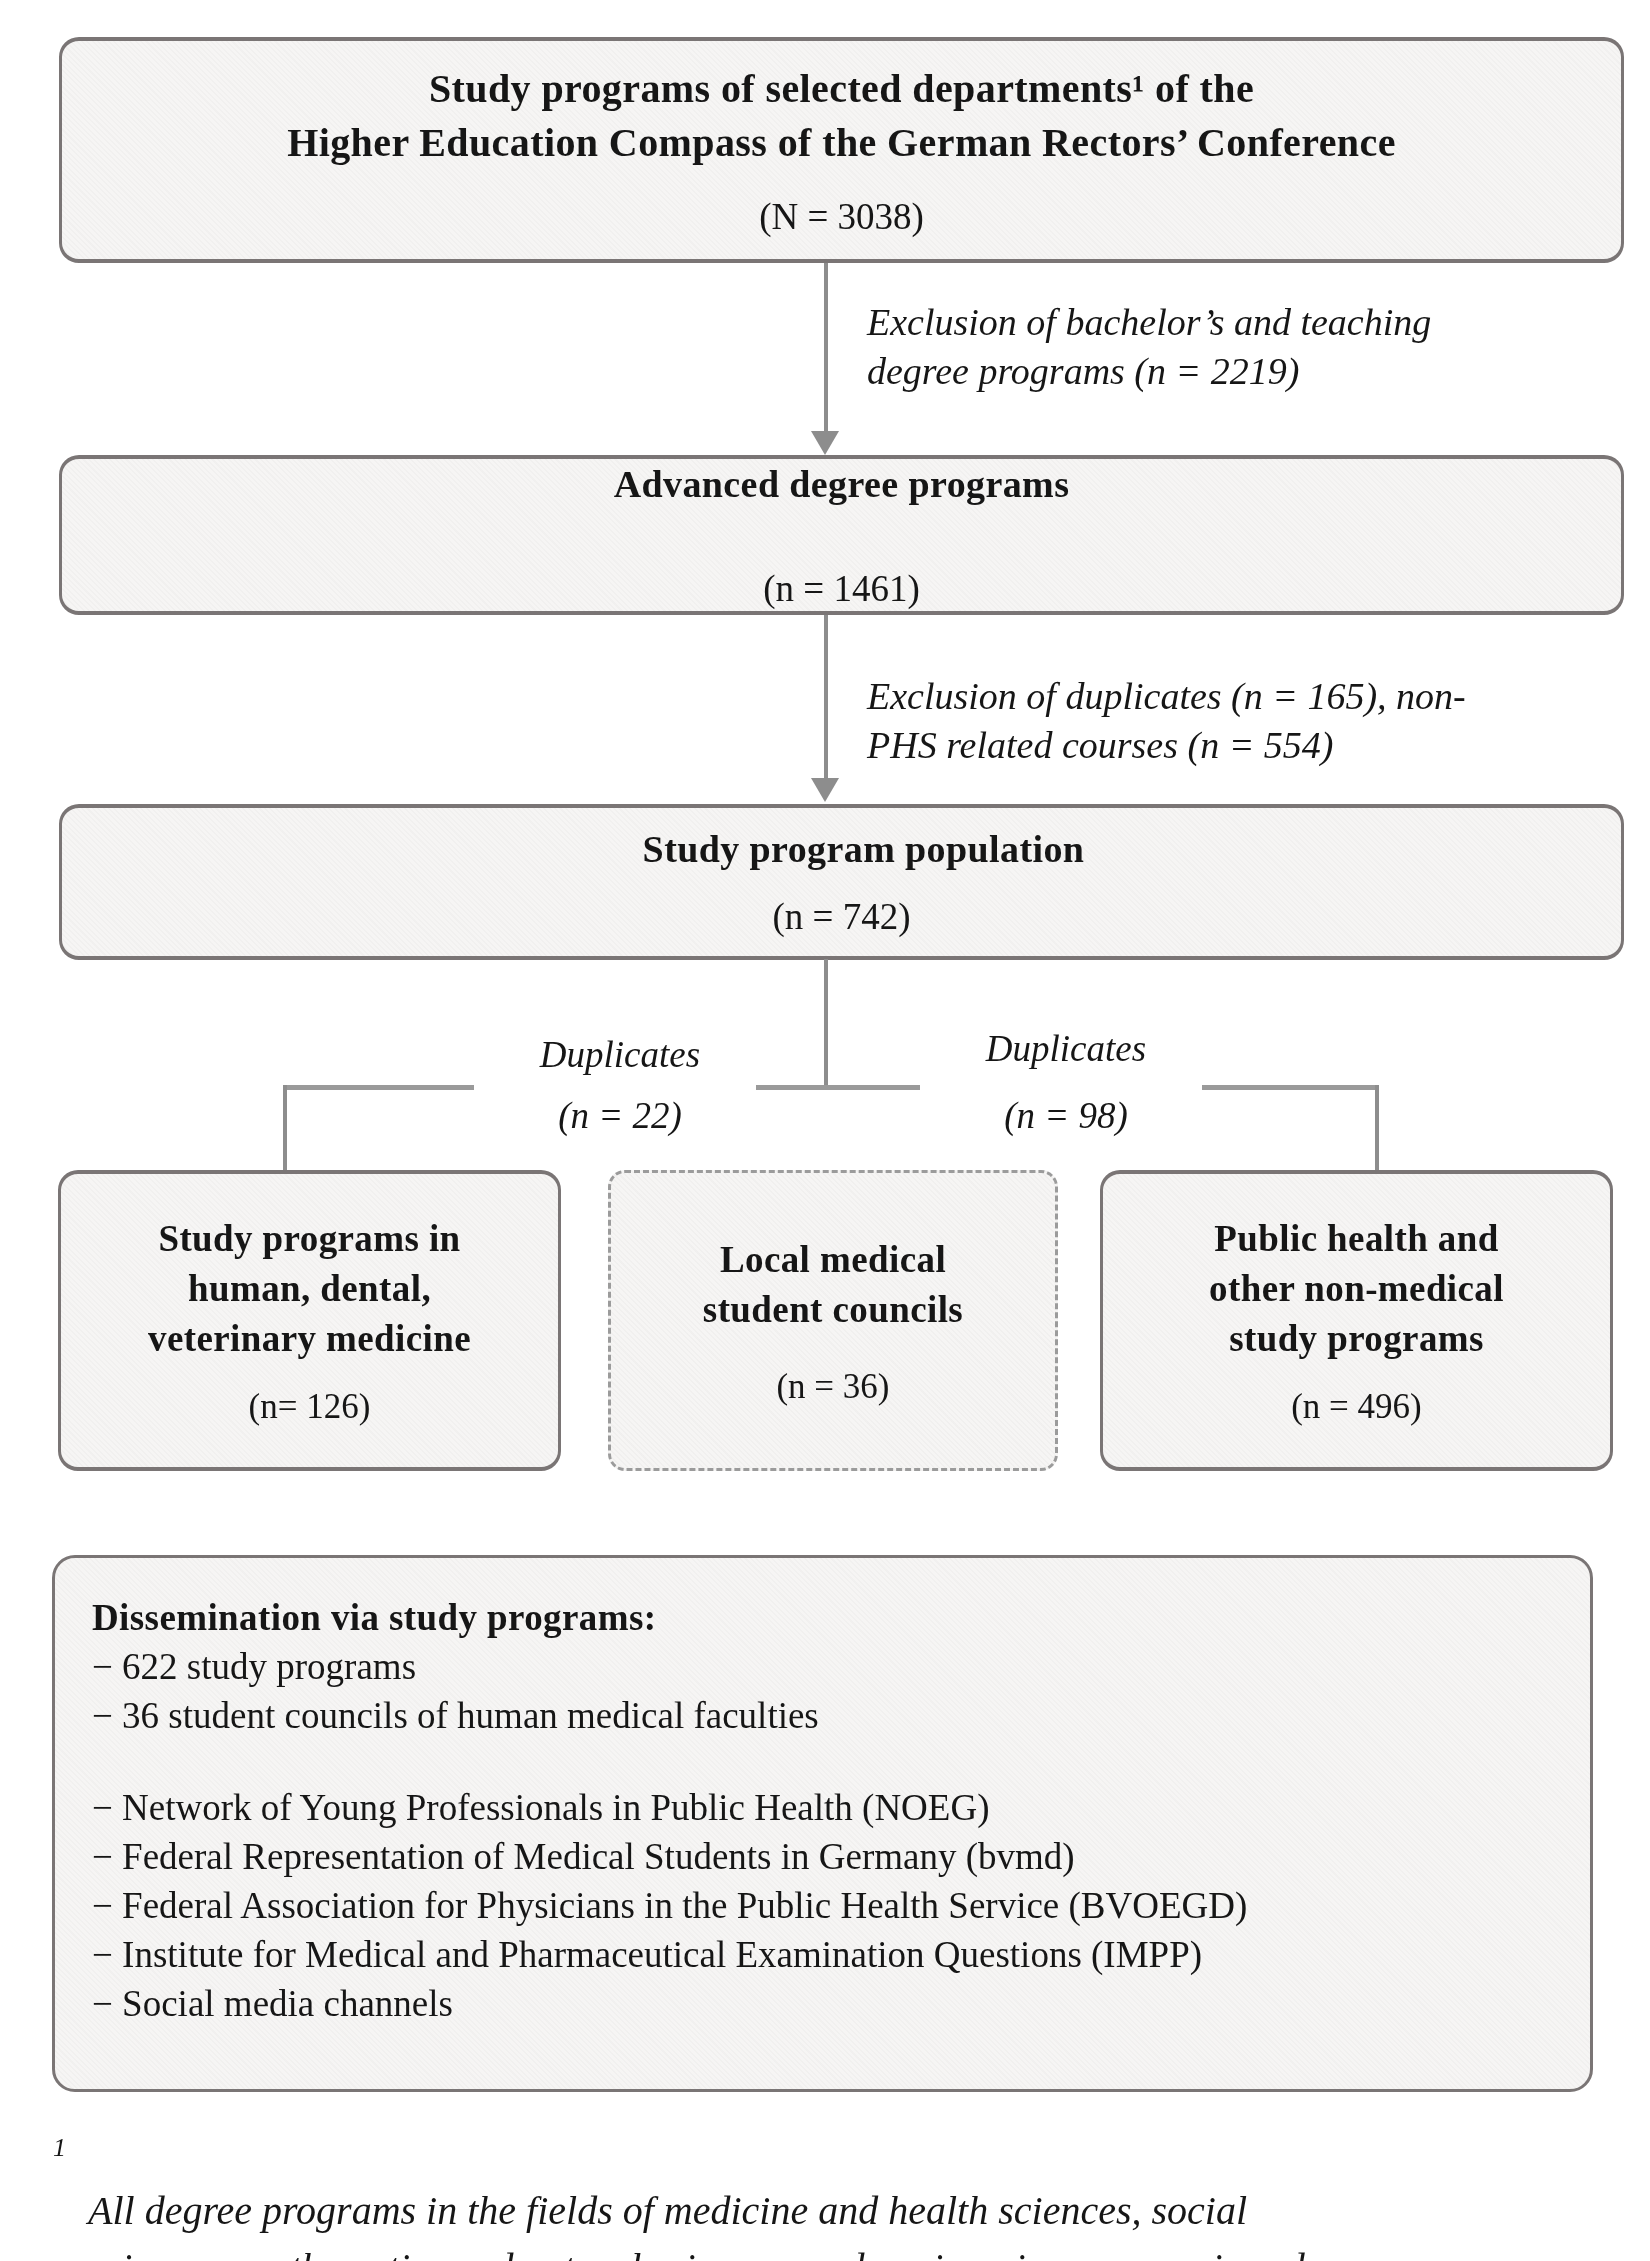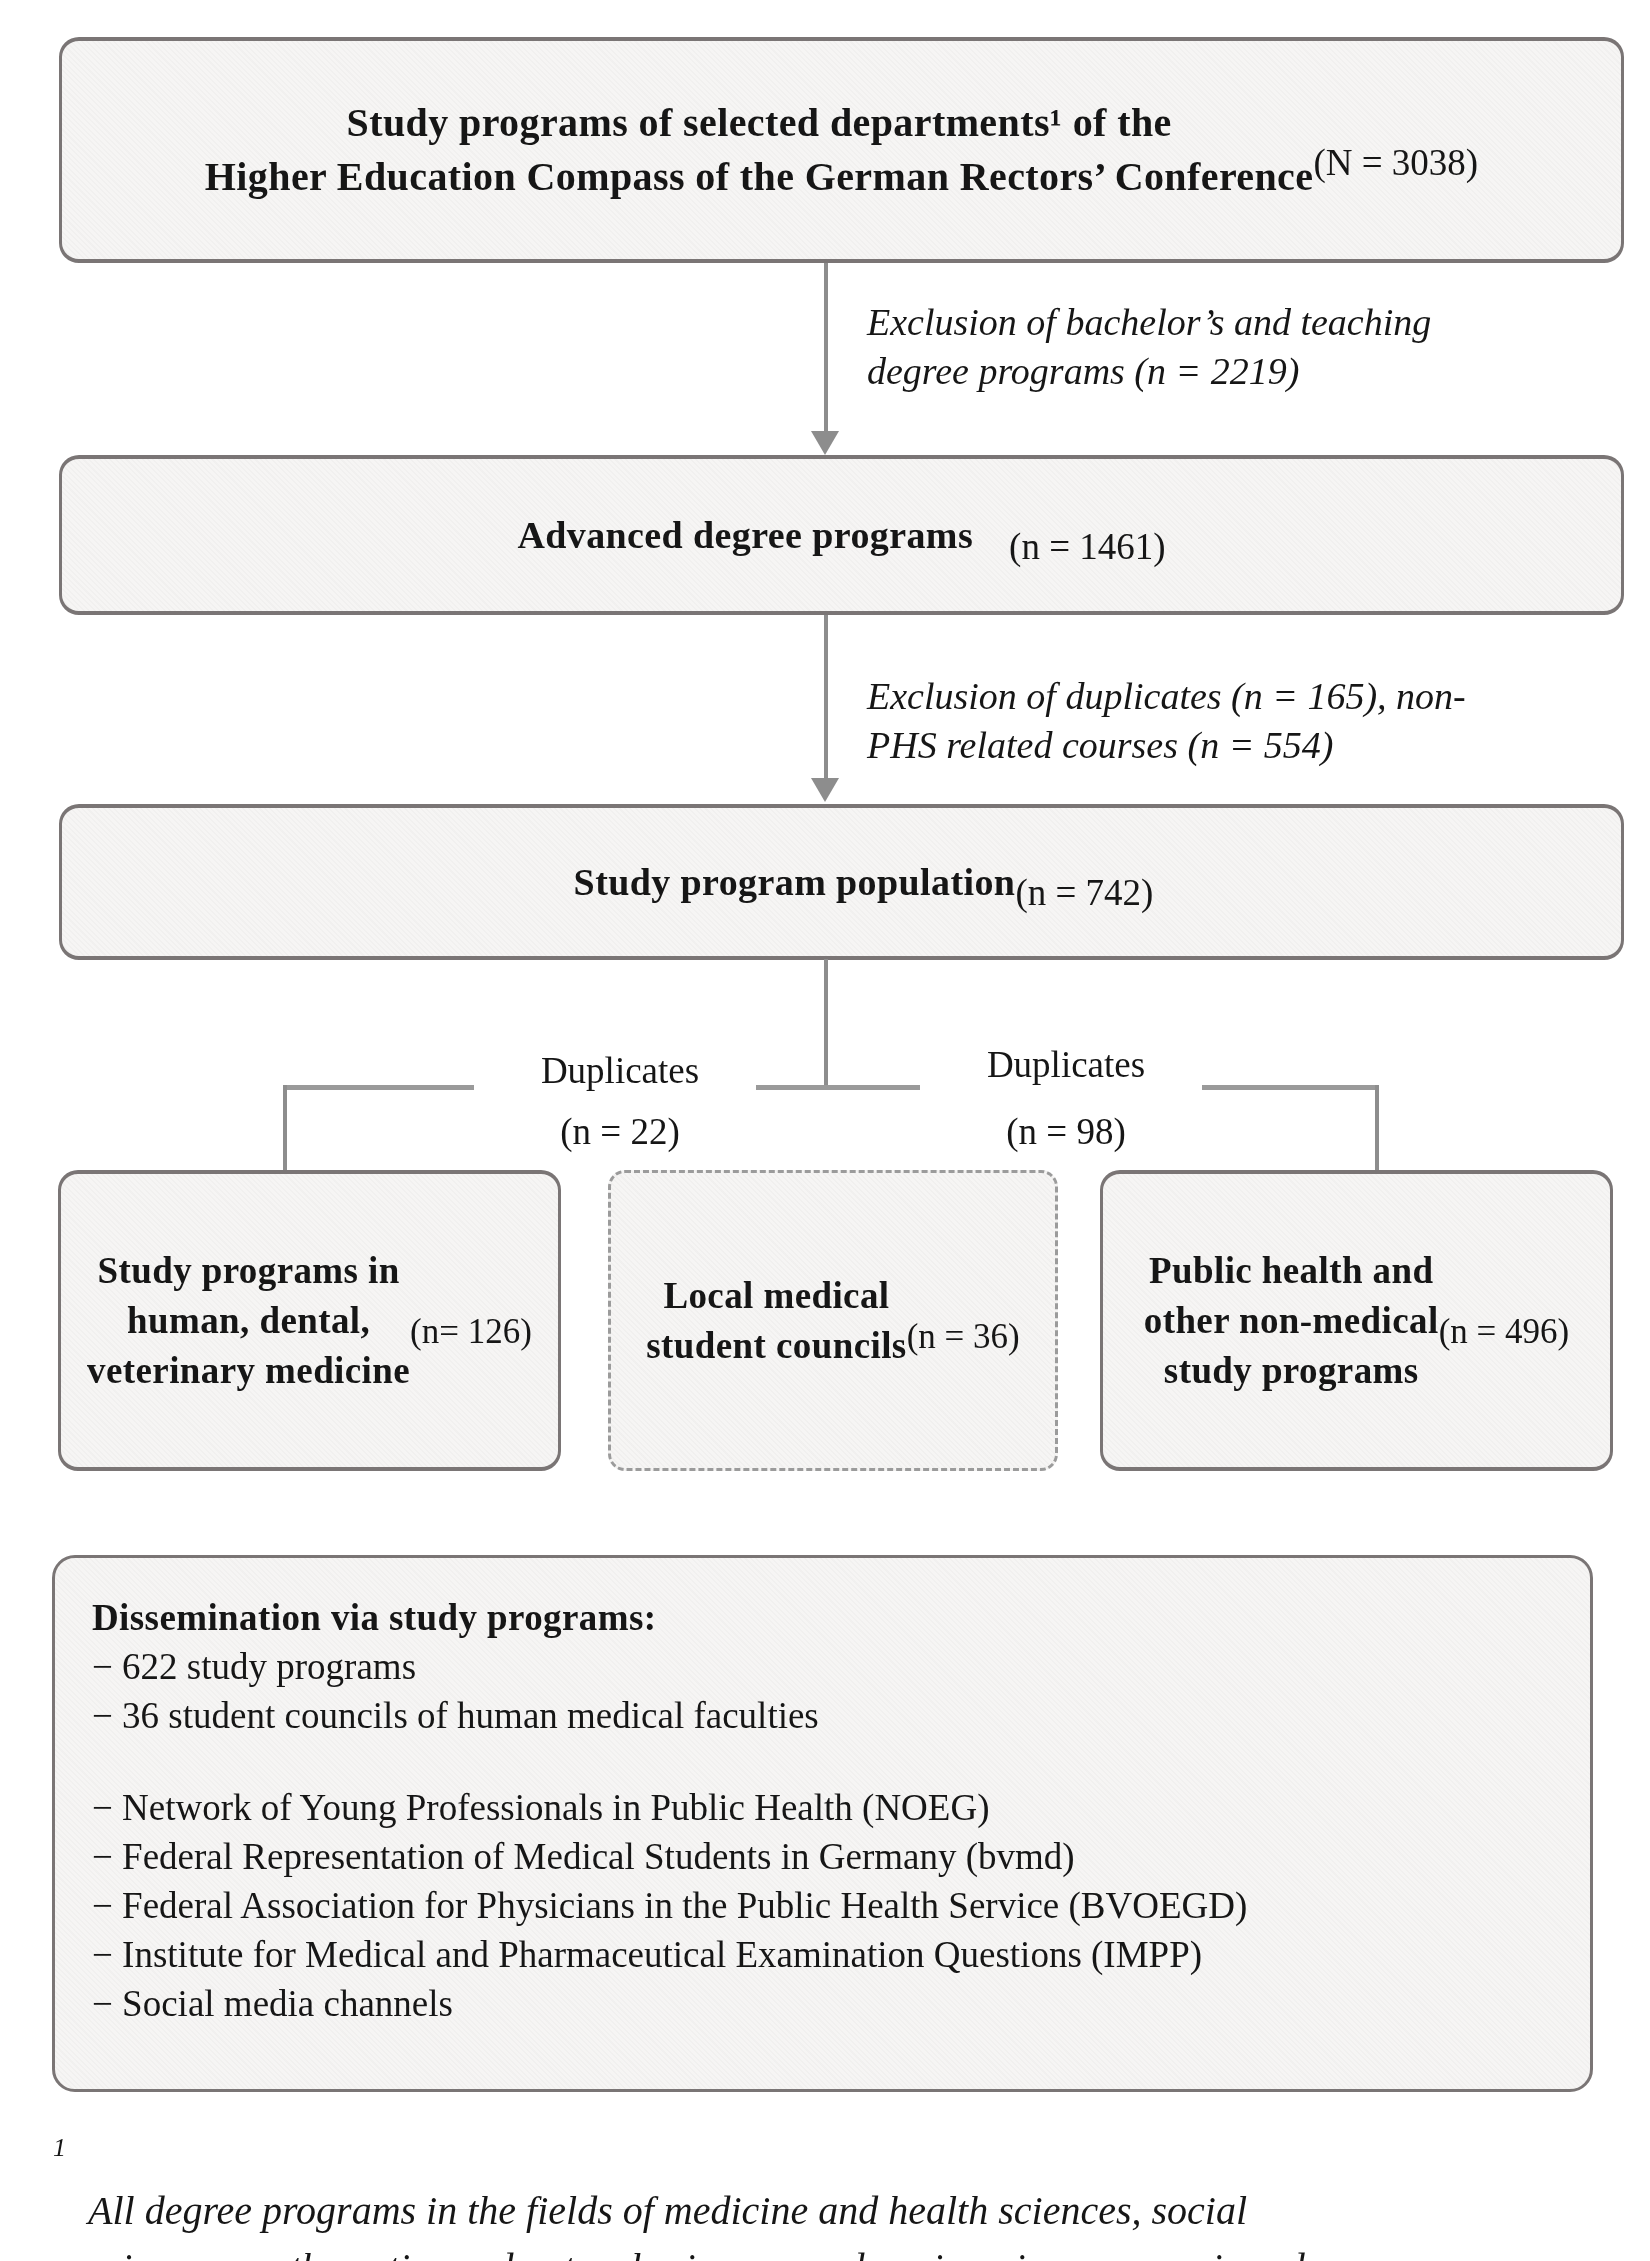--- a/index.html
+++ b/index.html
@@ -15,20 +15,21 @@
   .box {
     position: absolute;
     box-sizing: border-box;
     background: #f6f5f4;
     background-image: repeating-linear-gradient(45deg, rgba(120,120,120,0.04) 0 1.5px, rgba(255,255,255,0) 1.5px 3.8px);
     border: 3.1px solid #7a7575;
     border-top-width: 4.6px;
     border-bottom-width: 4.6px;
     border-radius: 20px;
     display: flex;
+    flex-direction: column;
     align-items: center;
     justify-content: center;
     text-align: center;
   }
   .box-title {
     font-weight: bold;
     white-space: pre-line;
     letter-spacing: 0.4px;
   }
   .box-count { white-space: pre-line; }
@@ -83,25 +84,25 @@
     font-size: 38px;
     line-height: 49px;
     white-space: pre-line;
     text-align: left;
   }
   #excl1 { left: 867px; top: 298px; }
   #excl2 { left: 867px; top: 672px; }
 
   .dup-label {
     position: absolute;
+    font-style: italic;
     text-align: center;
     font-size: 37px;
     line-height: 43px;
     width: 244px;
-    margin-top: 16px;
   }
   #dup-left-label  { left: 498px;  top: 1033px; }
   #dup-left-count  { left: 498px;  top: 1094px; }
   #dup-right-label { left: 944px; top: 1027px; }
   #dup-right-count { left: 944px; top: 1094px; }
 
   #diss-box {
     position: absolute;
     box-sizing: border-box;
     left: 52px; top: 1555px; width: 1541px; height: 537px;

